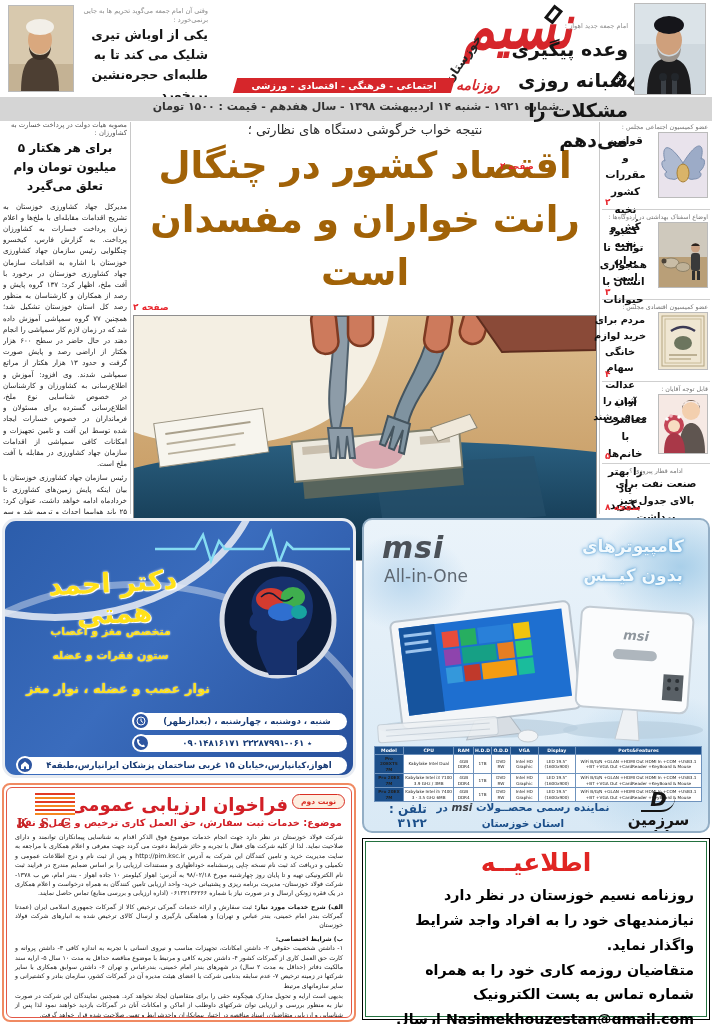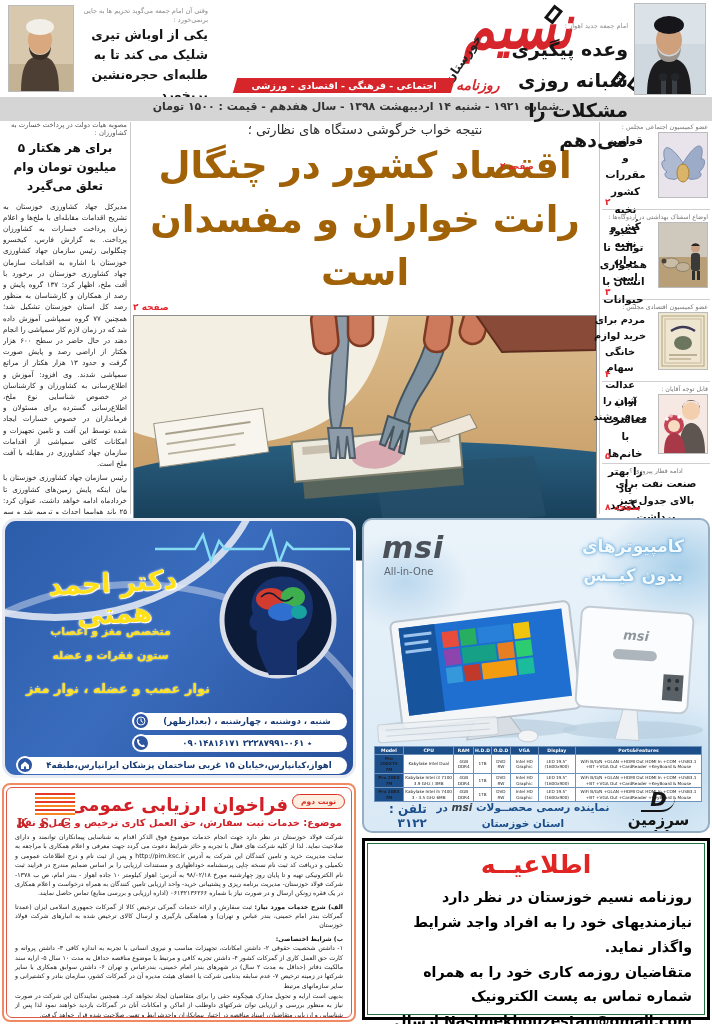--- a/index.html
+++ b/index.html
@@ -56,21 +56,21 @@
             background:#2d55a0;border:2px solid #fff;display:flex;align-items:center;justify-content:center}
 
   
   .msiad{background:
      radial-gradient(90px 70px at 12% 20%,#bcd8ee 0%,rgba(188,216,238,0) 70%),
      radial-gradient(120px 90px at 92% 15%,#a9cfe9 0%,rgba(169,207,233,0) 70%),
      radial-gradient(140px 110px at 85% 80%,#b5d5ec 0%,rgba(181,213,236,0) 70%),
      linear-gradient(180deg,#eaf3fa,#d9e9f5);
      border:2px solid #93aec5;border-radius:10px;overflow:hidden}
   .msi-logo{font-size:30px;font-weight:bold;font-style:italic;color:#4b5158;letter-spacing:1px;direction:ltr}
-  .msi-sub{font-size:10px;color:#5d6670;direction:ltr}
+  .msi-sub{font-size:17px;color:#5d6670;direction:ltr}
   .msi-title{font-size:17px;font-weight:bold;color:#f2fafe;text-align:center;line-height:1.7;
              text-shadow:0 0 2px #58a0d6,0 0 4px #58a0d6}
   table.spec{border-collapse:collapse;width:100%;direction:ltr;background:#fff}
   table.spec th{background:#1c4f8a;color:#fff;font-size:4.6px;border:1px solid #6f93bd;padding:1px}
   table.spec td{font-size:4.2px;color:#222;border:1px solid #6f93bd;padding:1px;text-align:center;line-height:1.3}
   td.model{background:#1c4f8a;color:#fff;font-weight:bold}
   .msi-foot{display:flex;align-items:center;justify-content:space-between;padding:0 10px}
   .dealer{font-size:10.5px;font-weight:bold;color:#1c4f8a;text-align:center;line-height:1.5}
   .msi-phone{font-size:12px;font-weight:bold;color:#1c4f8a}
   .store{font-size:15px;font-weight:bold;color:#141414;text-align:center;line-height:1.1}
@@ -85,21 +85,21 @@
   .ksc-body{font-size:6.25px;line-height:1.5;text-align:justify;color:#161616;margin-top:4px}
   .ksc-bold{font-weight:bold}
   .ksc-foot{color:#d21f26;font-weight:bold;font-size:12px;text-align:center;margin-top:3px}
   .ksc-stripes{width:40px;height:22px;background:repeating-linear-gradient(to bottom,
       #e23a24 0 2.5px,#fff 2.5px 4px,#f5861f 4px 6.5px,#fff 6.5px 8px)}
   .ksc-letters{color:#c22323;font-size:15px;font-weight:bold;letter-spacing:4px;font-family:Liberation Serif, serif;direction:ltr}
   .ksc-badge{border:1.5px solid #d93025;border-radius:9px;background:#fdeee0;color:#d93025;
              font-size:7.5px;font-weight:bold;padding:2px 8px}
 
   
-  .notice{border:3px solid #000000;padding:2px;background:#fff}
+  .notice{border:1px solid #000000;padding:2px;background:#fff}
   .notice-inner{border:1.5px solid #23713f;height:100%;padding:6px 12px;text-align:center}
   .notice-title{color:#e02523;font-weight:bold;font-size:25px;margin-bottom:6px}
   .notice-line{font-size:14.2px;font-weight:bold;line-height:1.75;text-align:right;color:#000}
   .ltr{direction:ltr;unicode-bidi:embed}
 </style>
 </head>
 <body>
 
 <div class="page">
 

